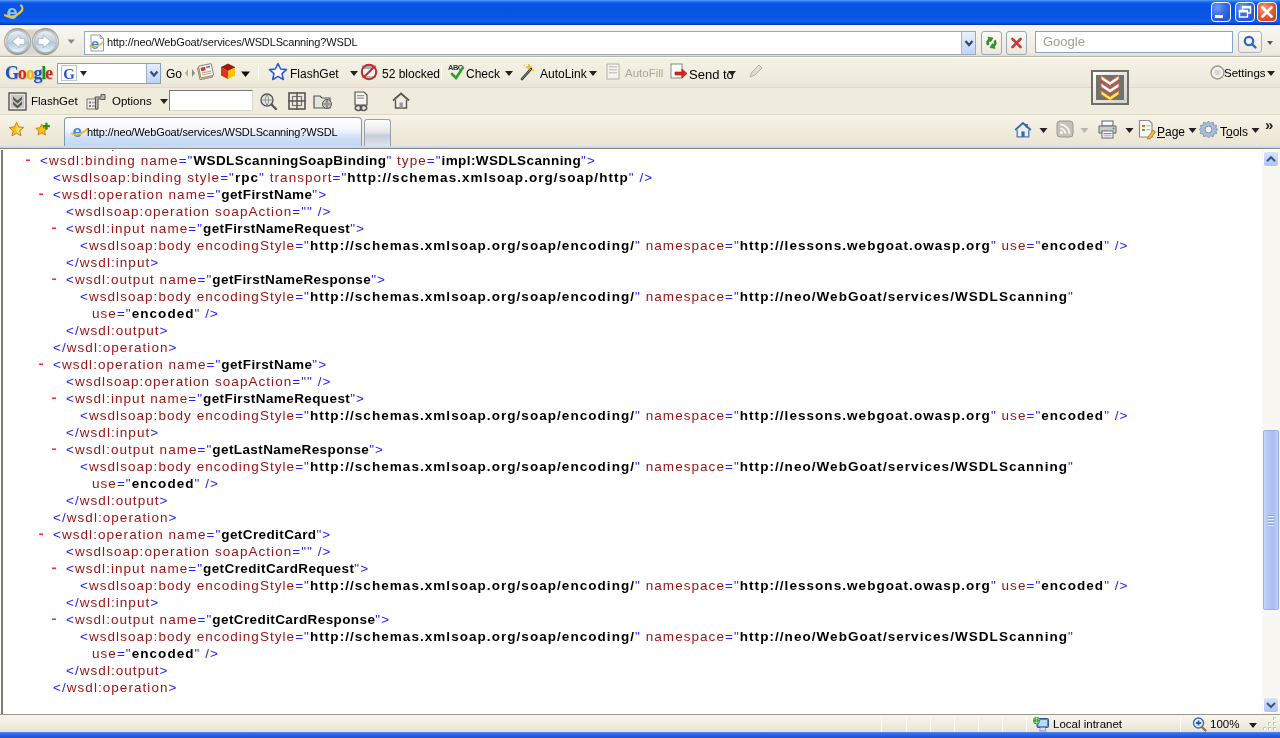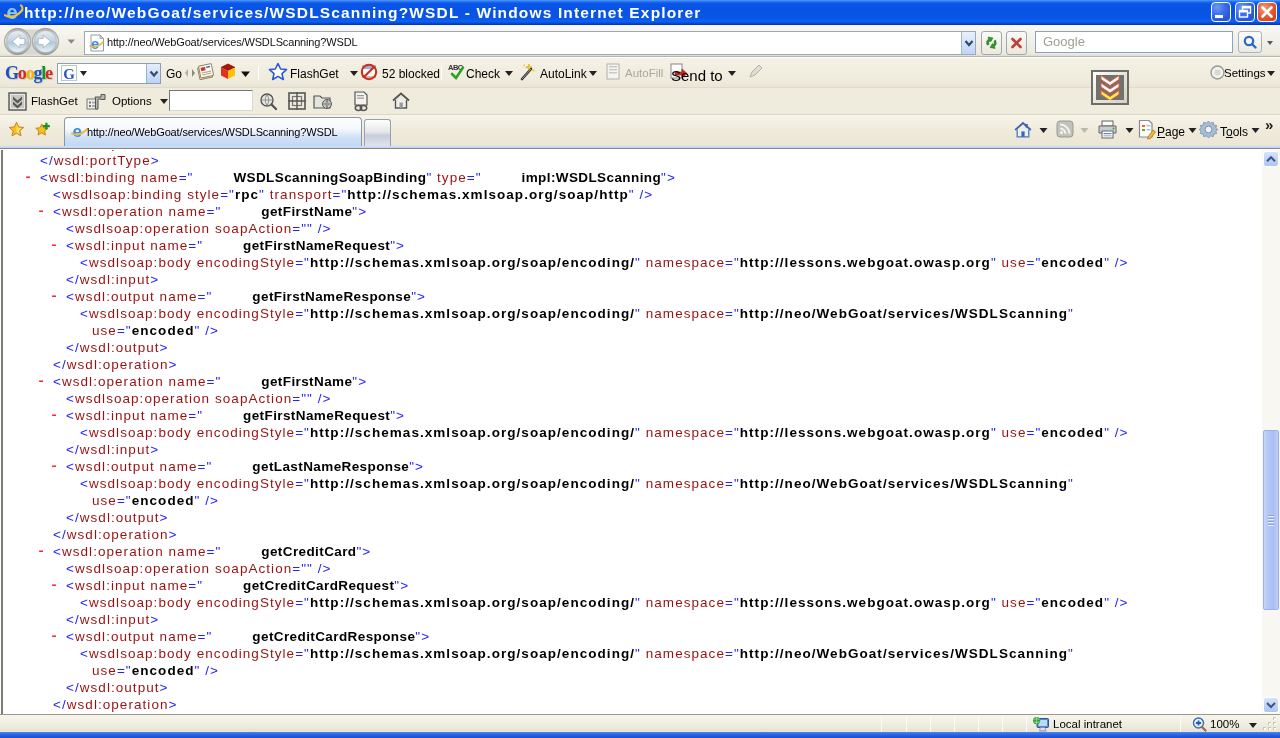--- a/index.html
+++ b/index.html
@@ -22,21 +22,21 @@
 #tabrow{position:absolute;left:0;top:115px;width:1280px;height:31px;background:linear-gradient(to bottom,#f7f4ea 0%,#efead9 55%,#eae5d4 100%);}
 
 #strip{position:absolute;left:0;top:146px;width:1280px;height:3px;background:linear-gradient(to bottom,#cfdffa,#bed4f4);border-bottom:1px solid #8a8a7c;}
 
 #content{position:absolute;left:3px;top:150px;width:1259px;height:564px;background:#fff;overflow:hidden;}
 #xml{margin-top:-15.5px;font-size:13.5px;letter-spacing:1.05px;white-space:nowrap;}
 .ln{height:17px;line-height:17px;position:relative;}
 .m{color:#2222ff;}
 .t{color:#991111;}
 .v{font-weight:bold;color:#000;}
-.vn{font-weight:bold;color:#000;letter-spacing:0.4px;margin-left:40px;}
+.vn{font-weight:bold;color:#000;letter-spacing:0.4px;}
 .dash{position:absolute;color:#ff2222;font-weight:bold;font-family:"Liberation Mono",monospace;}
 
 #sbar{position:absolute;left:1262px;top:150px;width:18px;height:564px;background:#f8f7f1;}
 .sbtn{position:absolute;left:1px;width:16px;height:16px;border-radius:3px;border:1px solid #fff;
  background:linear-gradient(to bottom,#d8e3fb 0%,#c4d4f9 45%,#b0c4f5 100%);}
 #sthumb{position:absolute;left:1px;top:280px;width:16px;height:180px;border-radius:2px;border:1px solid #99b0e8;
  background:linear-gradient(to right,#c6d5f8 0%,#b3c6f5 30%,#aabff3 70%,#c0d0f7 100%);}
 
 #statusbar{position:absolute;left:0;top:714px;width:1280px;height:18px;border-top:1px solid #9d9a8d;
  background:linear-gradient(to bottom,#f8f6ec 0%,#efecdf 60%,#e7e3d3 100%);font-size:12px;color:#000;}
@@ -44,21 +44,20 @@
 .sep{position:absolute;top:2px;height:14px;width:1px;background:#cbc8ba;border-right:1px solid #fff;}
 .ssep{position:absolute;top:1px;height:16px;width:1px;background:#d2cfc0;border-right:1px solid #fcfbf4;}
 </style></head>
 <body>
 <div id="titlebar">
  <svg class="abs" style="left:4px;top:2px;" width="20" height="21" viewBox="0 0 20 21">
   <text x="2.4" y="17" font-family="Liberation Sans" font-weight="bold" font-size="20" fill="#8ec6fc">e</text>
   <path d="M16.9 3.4 Q 19.2 4.8 18.1 8.2" fill="none" stroke="#f2c233" stroke-width="2" stroke-linecap="round"></path>
   <path d="M1 13.2 Q 9.5 17.8 18 8.4" fill="none" stroke="#f2c233" stroke-width="2.3" stroke-linecap="round"></path>
  </svg>
- <div id="titletext">http://neo/WebGoat/services/WSDLScanning?WSDL - Windows Internet Explorer</div>
  <div class="winbtn min" style="left:1211px;"><svg width="18" height="18" viewBox="0 0 18 18">
         <rect x="3" y="12" width="8" height="3" fill="#fff"></rect>
       </svg></div>
  <div class="winbtn max" style="left:1235px;"><svg width="18" height="18" viewBox="0 0 18 18">
         <rect x="6.5" y="3.5" width="8" height="6.5" fill="none" stroke="#fff" stroke-width="1.4"></rect>
         <rect x="3.5" y="7.5" width="8" height="6.5" fill="#3e6ee8" stroke="#fff" stroke-width="1.4"></rect>
         <rect x="6.5" y="3.5" width="8" height="2" fill="#fff"></rect>
         <rect x="3.5" y="7.5" width="8" height="2" fill="#fff"></rect>
       </svg></div>
  <div class="winbtn close" style="left:1257px;"><svg width="18" height="18" viewBox="0 0 18 18">
@@ -222,21 +221,21 @@
   <rect x="4" y="4" width="8" height="1.4" fill="#c8c8c0"></rect>
       <rect x="4" y="7" width="8" height="1.4" fill="#c8c8c0"></rect>
       <rect x="4" y="10" width="8" height="1.4" fill="#c8c8c0"></rect>
  </svg>
  <div class="abs" style="left:625px;top:9px;color:#aaa89c;font-size:11.5px;">AutoFill</div>
 
  <svg class="abs" style="left:669px;top:4px;" width="20" height="20" viewBox="0 0 20 20">
   <rect x="2" y="2" width="11" height="14" fill="#fdfdfa" stroke="#888" stroke-width="1"></rect>
   <path d="M6 10 L13 10 L13 7 L18 11.5 L13 16 L13 13 L6 13 Z" fill="#d02a1e" stroke="#901a10" stroke-width="0.6"></path>
  </svg>
- <div class="abs" style="left:671px;top:9px;font-size:15px;">Send to</div>
+ <div class="abs" style="left:689px;top:9px;font-size:13px;">Send to</div>
  <svg class="abs" style="left:727px;top:12px;" width="10" height="8" viewBox="0 0 10 8">
       <path d="M1 1 L9 1 L5 6 Z" fill="#222"></path>
     </svg>
 
  <svg class="abs" style="left:746px;top:5px;" width="18" height="18" viewBox="0 0 18 18">
   <path d="M4 14 L6 9 L13 2 L16 5 L9 12 L4 14 Z" fill="#e0ded4" stroke="#b4b2a6" stroke-width="1"></path>
  </svg>
 
  <svg class="abs" style="left:1209px;top:6px;" width="17" height="17" viewBox="0 0 17 17">
   <circle cx="8.5" cy="8.5" r="6.5" fill="#f2f2ee" stroke="#9a9a92" stroke-width="1.4"></circle>
@@ -383,21 +382,20 @@
    <path d="M5 0.5 L14 6.5 L23 0.5 L23 4.5 L14 10.5 L5 4.5 Z" fill="#fdfdf8" stroke="#e85848" stroke-width="1"></path>
    <path d="M5 8 L14 14 L23 8 L23 12 L14 18 L5 12 Z" fill="#fdfdf8" stroke="#e85848" stroke-width="1"></path>
    <path d="M5 15.5 L14 21.5 L23 15.5 L23 19.5 L14 25.5 L5 19.5 Z" fill="#f8ee4e" stroke="#e85848" stroke-width="1"></path>
   </svg>
  </div>
 </div>
 <div class="abs" style="left:1px;top:150px;width:2px;height:564px;background:#7e7c72;"></div>
 <div id="content">
     <div id="xml">
 <div class="ln" style="padding-left:50px"><span class="m">&lt;/</span><span class="t">wsdl:operation</span><span class="m">&gt;</span></div>
-<div class="ln" style="padding-left:37px"><span class="m">&lt;/</span><span class="t">wsdl:portType</span><span class="m">&gt;</span></div>
 <div class="ln" style="padding-left:37px"><span class="dash" style="left:21px">-</span><span class="m">&lt;</span><span class="t">wsdl:binding</span> <span class="t">name</span><span class="m">="</span><span class="vn">WSDLScanningSoapBinding</span><span class="m">"</span> <span class="t">type</span><span class="m">="</span><span class="vn">impl:WSDLScanning</span><span class="m">"</span><span class="m">&gt;</span></div>
 <div class="ln" style="padding-left:50px"><span class="m">&lt;</span><span class="t">wsdlsoap:binding</span> <span class="t">style</span><span class="m">="</span><span class="v">rpc</span><span class="m">"</span> <span class="t">transport</span><span class="m">="</span><span class="v">http://schemas.xmlsoap.org/soap/http</span><span class="m">"</span><span class="m"> /&gt;</span></div>
 <div class="ln" style="padding-left:50px"><span class="dash" style="left:34px">-</span><span class="m">&lt;</span><span class="t">wsdl:operation</span> <span class="t">name</span><span class="m">="</span><span class="vn">getFirstName</span><span class="m">"</span><span class="m">&gt;</span></div>
 <div class="ln" style="padding-left:63px"><span class="m">&lt;</span><span class="t">wsdlsoap:operation</span> <span class="t">soapAction</span><span class="m">="</span><span class="v"></span><span class="m">"</span><span class="m"> /&gt;</span></div>
 <div class="ln" style="padding-left:63px"><span class="dash" style="left:47px">-</span><span class="m">&lt;</span><span class="t">wsdl:input</span> <span class="t">name</span><span class="m">="</span><span class="vn">getFirstNameRequest</span><span class="m">"</span><span class="m">&gt;</span></div>
 <div class="ln" style="padding-left:77px"><span class="m">&lt;</span><span class="t">wsdlsoap:body</span> <span class="t">encodingStyle</span><span class="m">="</span><span class="v">http://schemas.xmlsoap.org/soap/encoding/</span><span class="m">"</span> <span class="t">namespace</span><span class="m">="</span><span class="v">http://lessons.webgoat.owasp.org</span><span class="m">"</span> <span class="t">use</span><span class="m">="</span><span class="v">encoded</span><span class="m">"</span><span class="m"> /&gt;</span></div>
 <div class="ln" style="padding-left:63px"><span class="m">&lt;/</span><span class="t">wsdl:input</span><span class="m">&gt;</span></div>
 <div class="ln" style="padding-left:63px"><span class="dash" style="left:47px">-</span><span class="m">&lt;</span><span class="t">wsdl:output</span> <span class="t">name</span><span class="m">="</span><span class="vn">getFirstNameResponse</span><span class="m">"</span><span class="m">&gt;</span></div>
 <div class="ln" style="padding-left:77px"><span class="m">&lt;</span><span class="t">wsdlsoap:body</span> <span class="t">encodingStyle</span><span class="m">="</span><span class="v">http://schemas.xmlsoap.org/soap/encoding/</span><span class="m">"</span> <span class="t">namespace</span><span class="m">="</span><span class="v">http://neo/WebGoat/services/WSDLScanning</span><span class="m">"</span></div>
 <div class="ln" style="padding-left:89px"><span class="t">use</span><span class="m">="</span><span class="v">encoded</span><span class="m">"</span><span class="m"> /&gt;</span></div>

